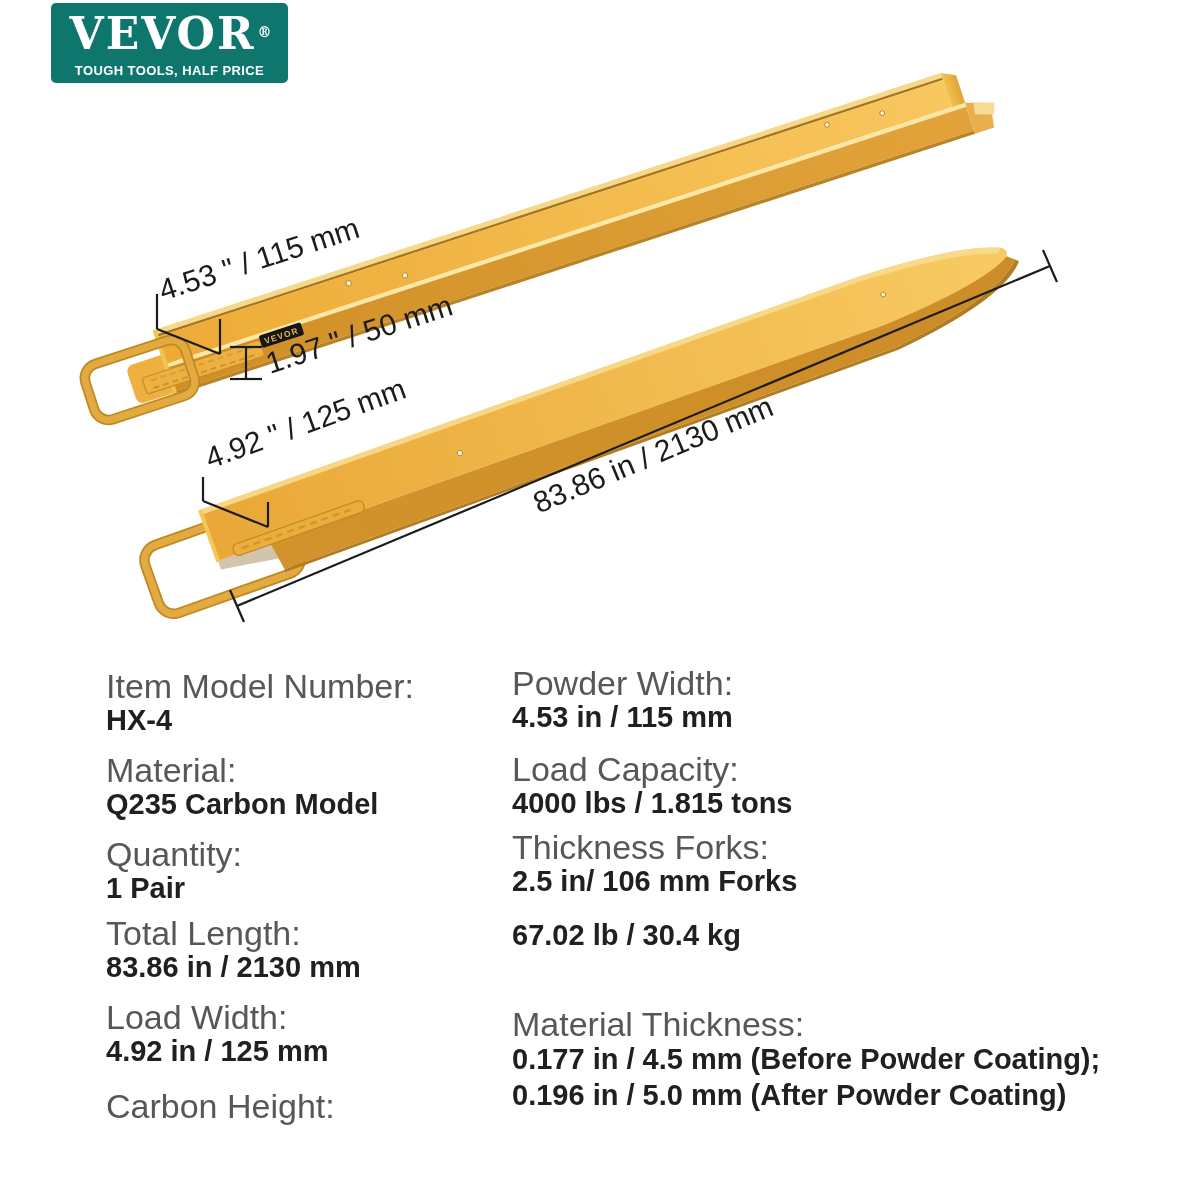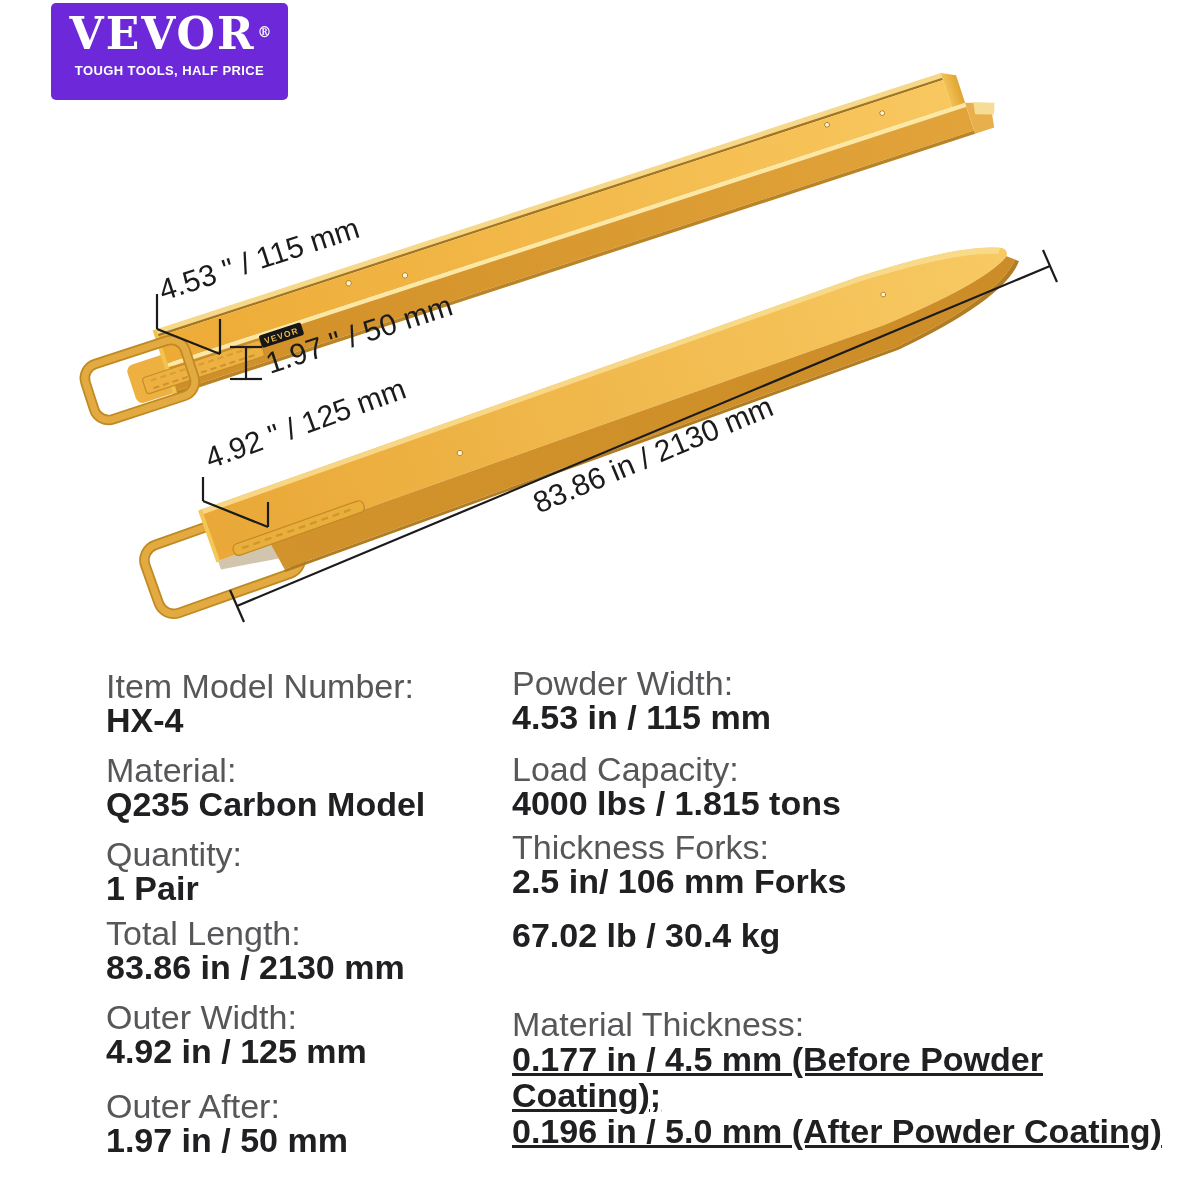--- a/index.html
+++ b/index.html
@@ -2,44 +2,44 @@
 <html><head>
 <meta charset="utf-8">
 <style>
   html,body{margin:0;padding:0;background:#ffffff;}
   .canvas{
     position:relative;width:1200px;height:1200px;background:#ffffff;overflow:hidden;
     font-family:"Liberation Sans",sans-serif;
   }
   
   .logo{
-    position:absolute;left:51px;top:3px;width:237px;height:97px;
-    background:#6d28d9;border-radius:5px;color:#ffffff;text-align:center;
+    position:absolute;left:51px;top:3px;width:237px;height:80px;
+    background:#0f766e;border-radius:5px;color:#ffffff;text-align:center;
   }
   .logo .brand-row{
     position:absolute;top:8px;left:0;right:0;
     font-family:"DejaVu Serif",serif;font-weight:bold;font-size:44px;line-height:46px;
     letter-spacing:2px;white-space:nowrap;
   }
   .logo .reg{font-size:14px;vertical-align:top;position:relative;top:-2px;left:2px;letter-spacing:0;}
   .logo .tagline{
     position:absolute;top:60px;left:0;right:0;
     font-size:13px;font-weight:bold;letter-spacing:0.4px;white-space:nowrap;
   }
   
   .illustration{position:absolute;left:0;top:0;}
   .dim-text{font-family:"Liberation Sans",sans-serif;font-size:30px;fill:#1B1B1B;}
   .mini-label-text{font-family:"Liberation Sans",sans-serif;font-size:8.5px;font-weight:bold;
     fill:#E8B84B;letter-spacing:1.2px;}
   
   .spec-item{position:absolute;white-space:nowrap;}
   .spec-label{font-size:34px;line-height:32px;color:#57575A;}
-  .spec-value{font-size:34px;line-height:34px;font-weight:bold;color:#202023;
+  .spec-value{font-size:29px;line-height:34px;font-weight:bold;color:#202023;
     margin-top:1px;white-space:pre-line;}
-  .spec-value.multiline{line-height:36px;text-decoration:underline;}
+  .spec-value.multiline{line-height:36px;}
 </style>
 </head>
 <body>
 
 <div class="canvas">
 
   <svg class="illustration" width="1200" height="660" viewBox="0 0 1200 660">
     <defs>
       <linearGradient id="gInner" x1="0" y1="0" x2="1" y2="0">
         <stop offset="0" stop-color="#EDAB36"></stop>
@@ -153,26 +153,25 @@
   </div>
   <div class="spec-item" style="left:106px;top:838px">
     <div class="spec-label">Quantity:</div>
     <div class="spec-value">1 Pair</div>
   </div>
   <div class="spec-item" style="left:106px;top:917px">
     <div class="spec-label">Total Length:</div>
     <div class="spec-value">83.86 in / 2130 mm</div>
   </div>
   <div class="spec-item" style="left:106px;top:1001px">
-    <div class="spec-label">Outer Width:</div>
+    <div class="spec-label">Load Width:</div>
     <div class="spec-value">4.92 in / 125 mm</div>
   </div>
   <div class="spec-item" style="left:106px;top:1090px">
-    <div class="spec-label">Outer After:</div>
-    <div class="spec-value">1.97 in / 50 mm</div>
+    <div class="spec-label">Carbon Height:</div>
   </div>
 
   <div class="spec-item" style="left:512px;top:667px">
     <div class="spec-label">Powder Width:</div>
     <div class="spec-value">4.53 in / 115 mm</div>
   </div>
   <div class="spec-item" style="left:512px;top:753px">
     <div class="spec-label">Load Capacity:</div>
     <div class="spec-value">4000 lbs / 1.815 tons</div>
   </div>

